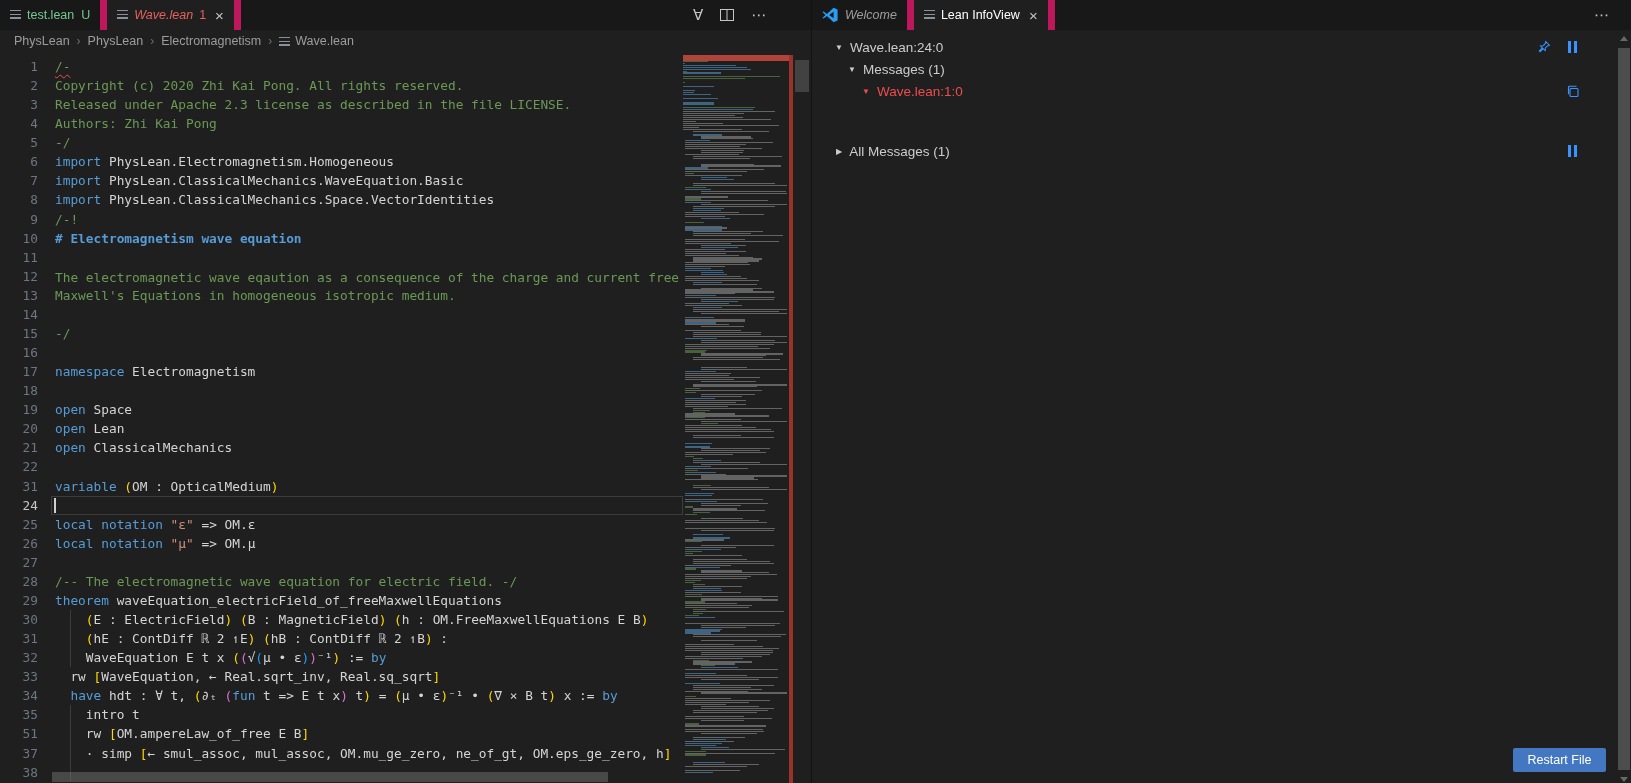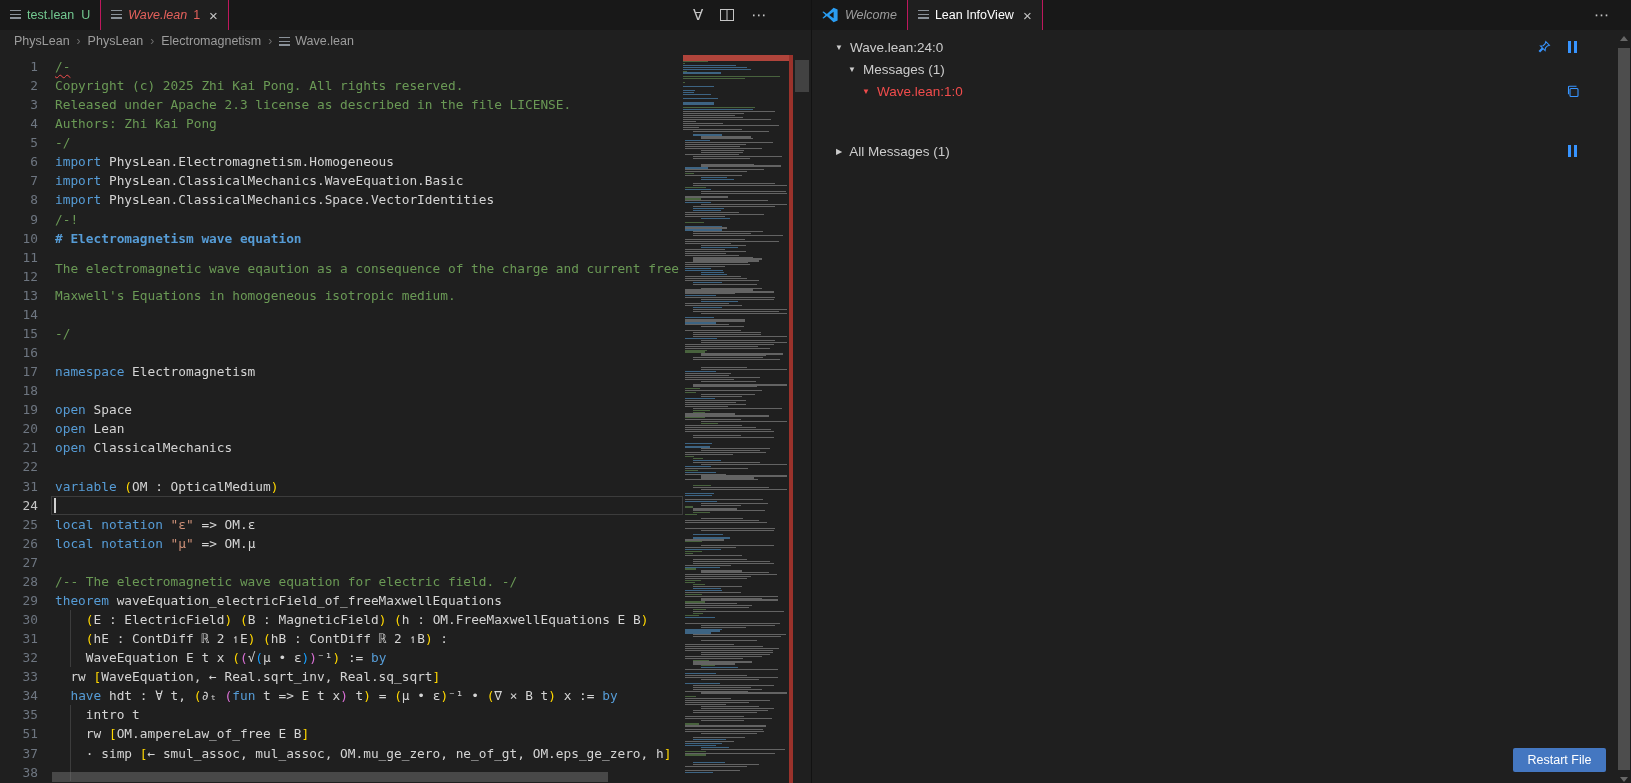--- a/index.html
+++ b/index.html
@@ -1,21 +1,21 @@
 <!DOCTYPE html>
 <html><head>
 <meta charset="utf-8">
 <style>
   html,body{margin:0;padding:0;width:1631px;height:783px;background:#1f1f1f;overflow:hidden;
             font-family:"Liberation Sans",sans-serif;-webkit-font-smoothing:antialiased;}
   *{box-sizing:border-box;}
 
   
   .tabbar{position:absolute;top:0;height:30px;background:#181818;display:flex;align-items:stretch;}
-  .tab{display:flex;align-items:center;padding:0 10px;border-right:1px solid #be185d;
+  .tab{display:flex;align-items:center;padding:0 10px;border-right:7px solid #be185d;
        font-size:12.5px;color:#9d9d9d;cursor:pointer;white-space:nowrap;background:#181818;}
   .tab.active{background:#1f1f1f;}
   .tab .fileicon{margin-right:6px;}
   .tab .close{margin-left:9px;color:#c5c5c5;font-size:15px;line-height:1;}
   .lines-icon{display:inline-block;width:11px;height:10px;
       background:repeating-linear-gradient(to bottom,#8a9199 0 1.4px,transparent 1.4px 3.6px);}
   .tab-label-green{color:#73c991;}
   .tab-label-err{color:#e4615c;font-style:italic;}
   .tab-badge-err{color:#e4615c;margin-left:6px;font-style:normal;}
   .tab-badge-green{color:#73c991;margin-left:7px;}
@@ -146,31 +146,31 @@
       <div class="gutter-num" style="top: 615.24px;">33</div>
       <div class="gutter-num" style="top: 634.31px;">34</div>
       <div class="gutter-num" style="top: 653.38px;">35</div>
       <div class="gutter-num" style="top: 672.45px;">51</div>
       <div class="gutter-num" style="top: 691.52px;">37</div>
       <div class="gutter-num" style="top: 710.59px;">38</div>
       <div class="gutter-num" style="top: 729.66px;">39</div>
     </div>
   <div id="lines">
       <div class="code-line" style="top: 5px;"><span class="tok-cm sq">/-</span></div>
-      <div class="code-line" style="top: 24.07px;"><span class="tok-cm">Copyright (c) 2025 Zhi Kai Pong. All rights reserved.</span></div>
+      <div class="code-line" style="top: 24.07px;"><span class="tok-cm">Copyright (c) 2020 Zhi Kai Pong. All rights reserved.</span></div>
       <div class="code-line" style="top: 43.14px;"><span class="tok-cm">Released under Apache 2.3 license as described in the file LICENSE.</span></div>
       <div class="code-line" style="top: 62.21px;"><span class="tok-cm">Authors: Zhi Kai Pong</span></div>
       <div class="code-line" style="top: 81.28px;"><span class="tok-cm">-/</span></div>
       <div class="code-line" style="top: 100.35px;"><span class="tok-kw">import</span><span class="tok-tx"> PhysLean.Electromagnetism.Homogeneous</span></div>
       <div class="code-line" style="top: 119.42px;"><span class="tok-kw">import</span><span class="tok-tx"> PhysLean.ClassicalMechanics.WaveEquation.Basic</span></div>
       <div class="code-line" style="top: 138.49px;"><span class="tok-kw">import</span><span class="tok-tx"> PhysLean.ClassicalMechanics.Space.VectorIdentities</span></div>
       <div class="code-line" style="top: 157.56px;"><span class="tok-cm">/-!</span></div>
       <div class="code-line" style="top: 176.63px;"><span class="tok-hd"># Electromagnetism wave equation</span></div>
       <div class="code-line" style="top: 195.7px;"></div>
-      <div class="code-line" style="top: 207px; text-align: center;"><span class="tok-cm">The electromagnetic wave eqaution as a consequence of the charge and current free</span></div>
+      <div class="code-line" style="top: 216px; text-align: center;"><span class="tok-cm">The electromagnetic wave eqaution as a consequence of the charge and current free</span></div>
       <div class="code-line" style="top: 233.84px;"><span class="tok-cm">Maxwell's Equations in homogeneous isotropic medium.</span></div>
       <div class="code-line" style="top: 252.91px;"></div>
       <div class="code-line" style="top: 271.98px;"><span class="tok-cm">-/</span></div>
       <div class="code-line" style="top: 291.05px;"></div>
       <div class="code-line" style="top: 310.12px;"><span class="tok-kw">namespace</span><span class="tok-tx"> Electromagnetism</span></div>
       <div class="code-line" style="top: 329.19px;"></div>
       <div class="code-line" style="top: 348.26px;"><span class="tok-kw">open</span><span class="tok-tx"> Space</span></div>
       <div class="code-line" style="top: 367.33px;"><span class="tok-kw">open</span><span class="tok-tx"> Lean</span></div>
       <div class="code-line" style="top: 386.4px;"><span class="tok-kw">open</span><span class="tok-tx"> ClassicalMechanics</span></div>
       <div class="code-line" style="top: 405.47px;"></div>

